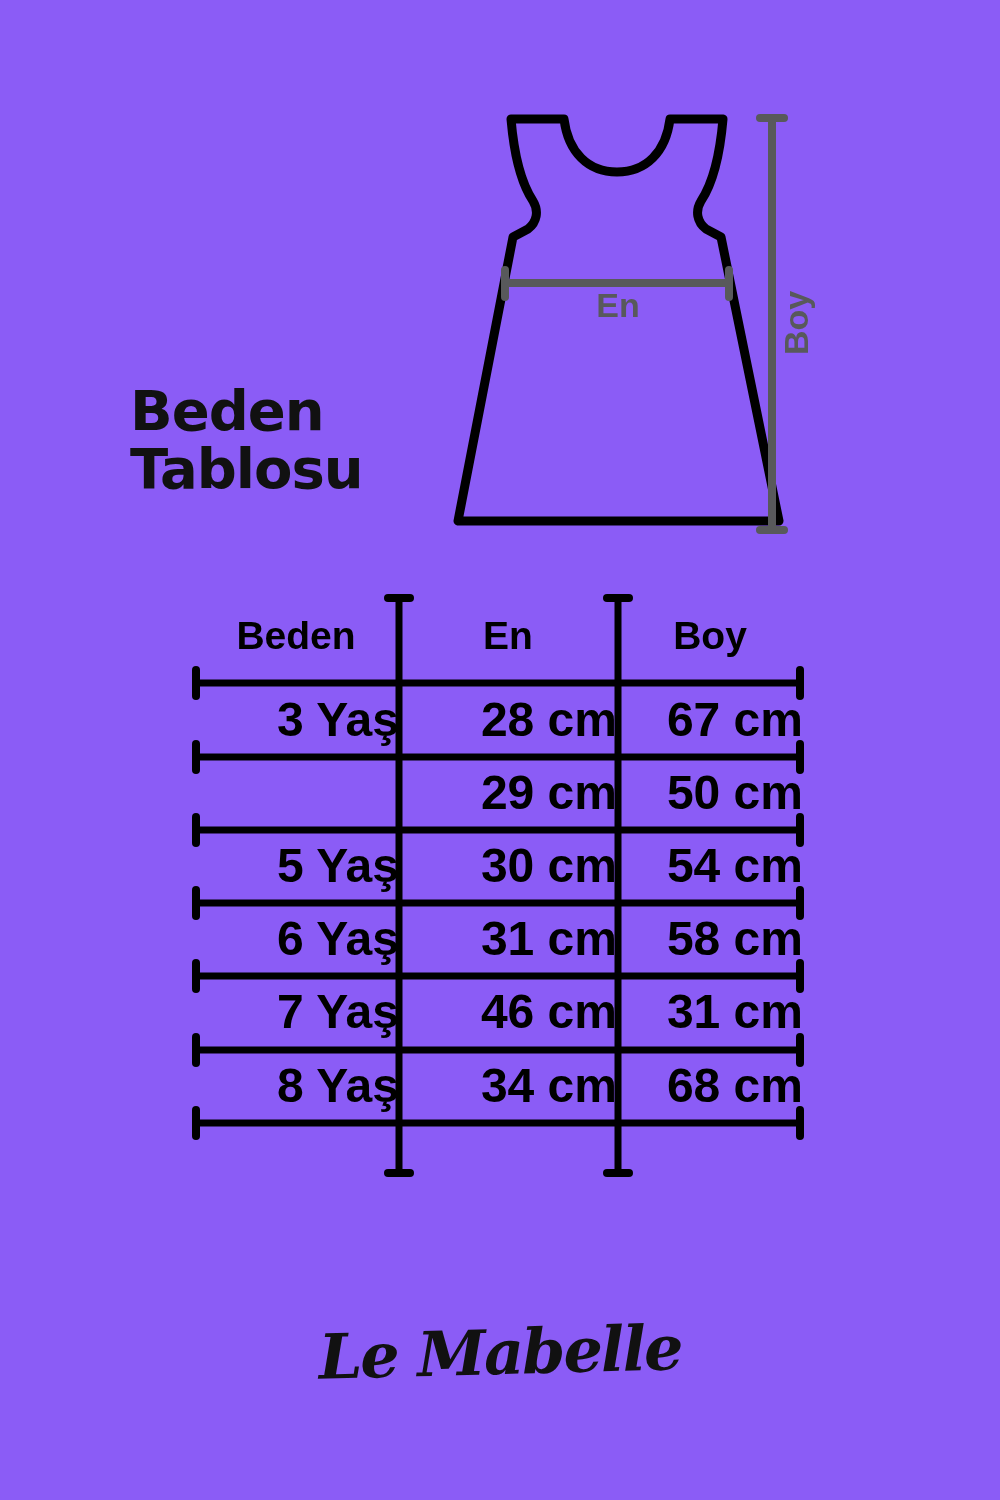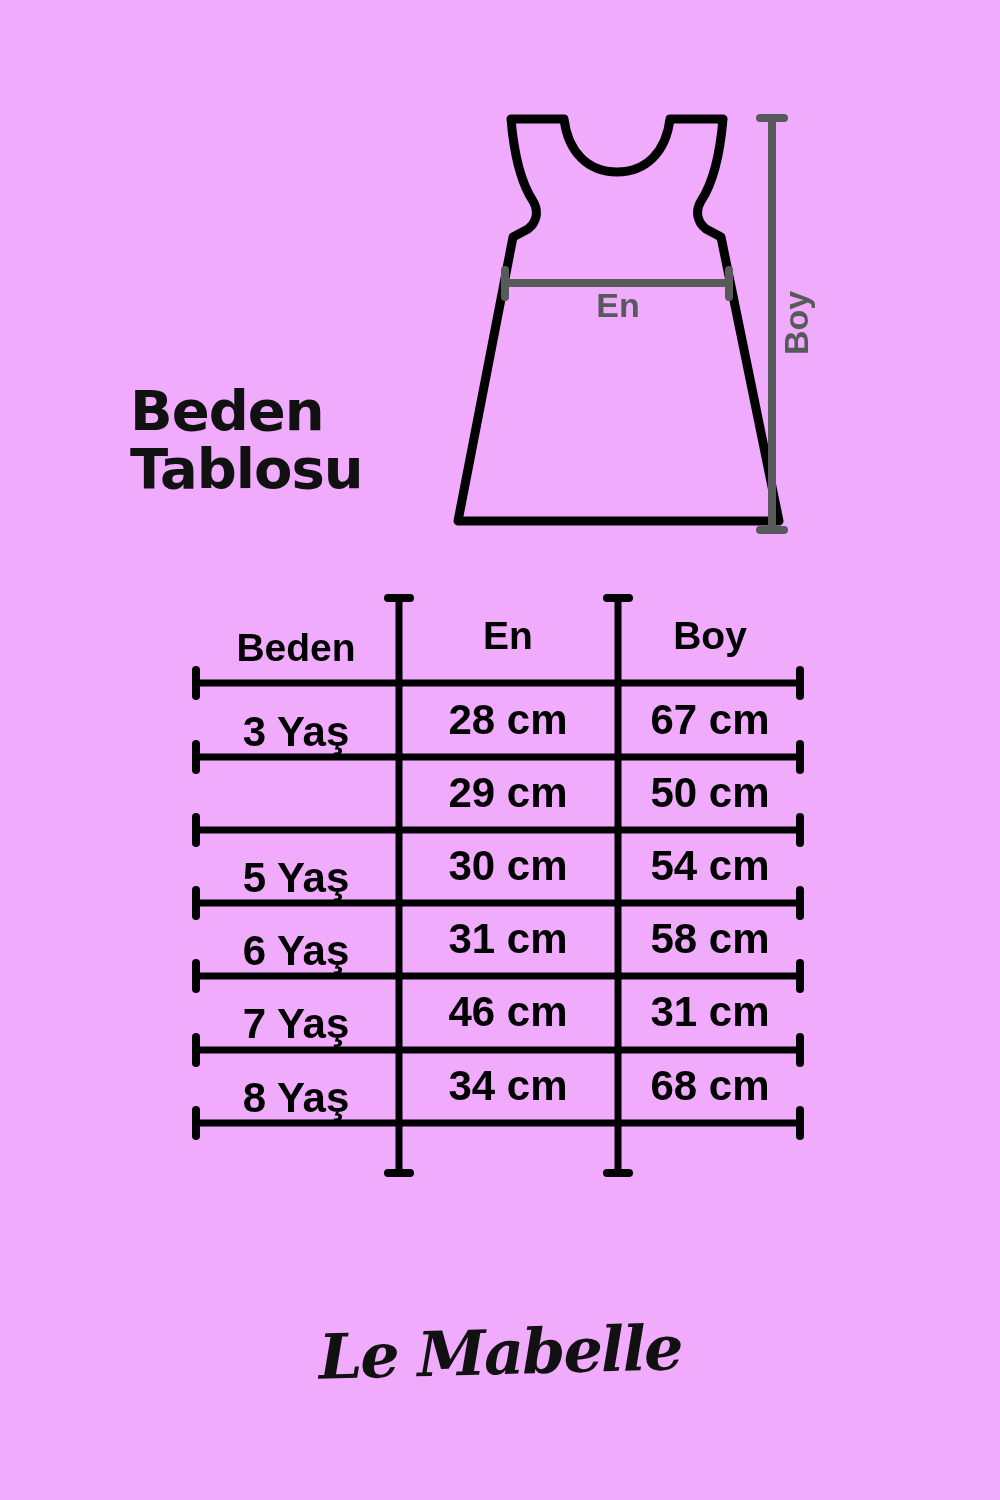--- a/index.html
+++ b/index.html
@@ -1,19 +1,19 @@
 <!DOCTYPE html>
 <html><head>
 <meta charset="utf-8">
 <style>
   html,body{margin:0;padding:0;background:#ffffff;}
   #page{
     position:relative;
     width:1000px;height:1500px;
-    background:#f0abfc;
+    background:#8b5cf6;
     overflow:hidden;
     font-family:"Liberation Sans", sans-serif;
   }
   #diagram-svg{position:absolute;left:0;top:0;width:1000px;height:1500px;}
   .dress-stroke{fill:none;stroke:#000000;stroke-width:9;stroke-linejoin:round;stroke-linecap:round;}
   .measure{stroke:#58595B;stroke-width:8;}
   .measure-tick{stroke:#58595B;stroke-width:8;stroke-linecap:round;}
   .measure-label{
     font-family:"Liberation Sans", sans-serif;
     font-size:34px;font-weight:bold;fill:#58595B;
@@ -25,22 +25,22 @@
     font-size:56px;font-weight:800;line-height:58px;
     letter-spacing:-1px;color:#111111;
     font-family:"DejaVu Sans","Liberation Sans",sans-serif;
   }
   .cell{
     position:absolute;height:52px;line-height:52px;
     text-align:center;color:#000000;font-weight:bold;
     white-space:nowrap;
   }
   .hdr{font-size:39px;top:610px;}
-  .val{font-size:42px;}
-  .col1{left:193px;width:206px;margin-top:12px;}
+  .val{font-size:48px;text-align:right;}
+  .col1{left:193px;width:206px;}
   .col2{left:399px;width:218px;}
   .col3{left:617px;width:186px;}
   .r0{top:694px;} .r1{top:767px;} .r2{top:840px;}
   .r3{top:913px;} .r4{top:986px;} .r5{top:1060px;}
   #brand-logo{
     position:absolute;left:0;top:1316px;width:1000px;
     text-align:center;
     font-family:"DejaVu Serif","Liberation Serif",serif;
     font-style:italic;font-weight:bold;
     font-size:62px;color:#111111;letter-spacing:-2px;

